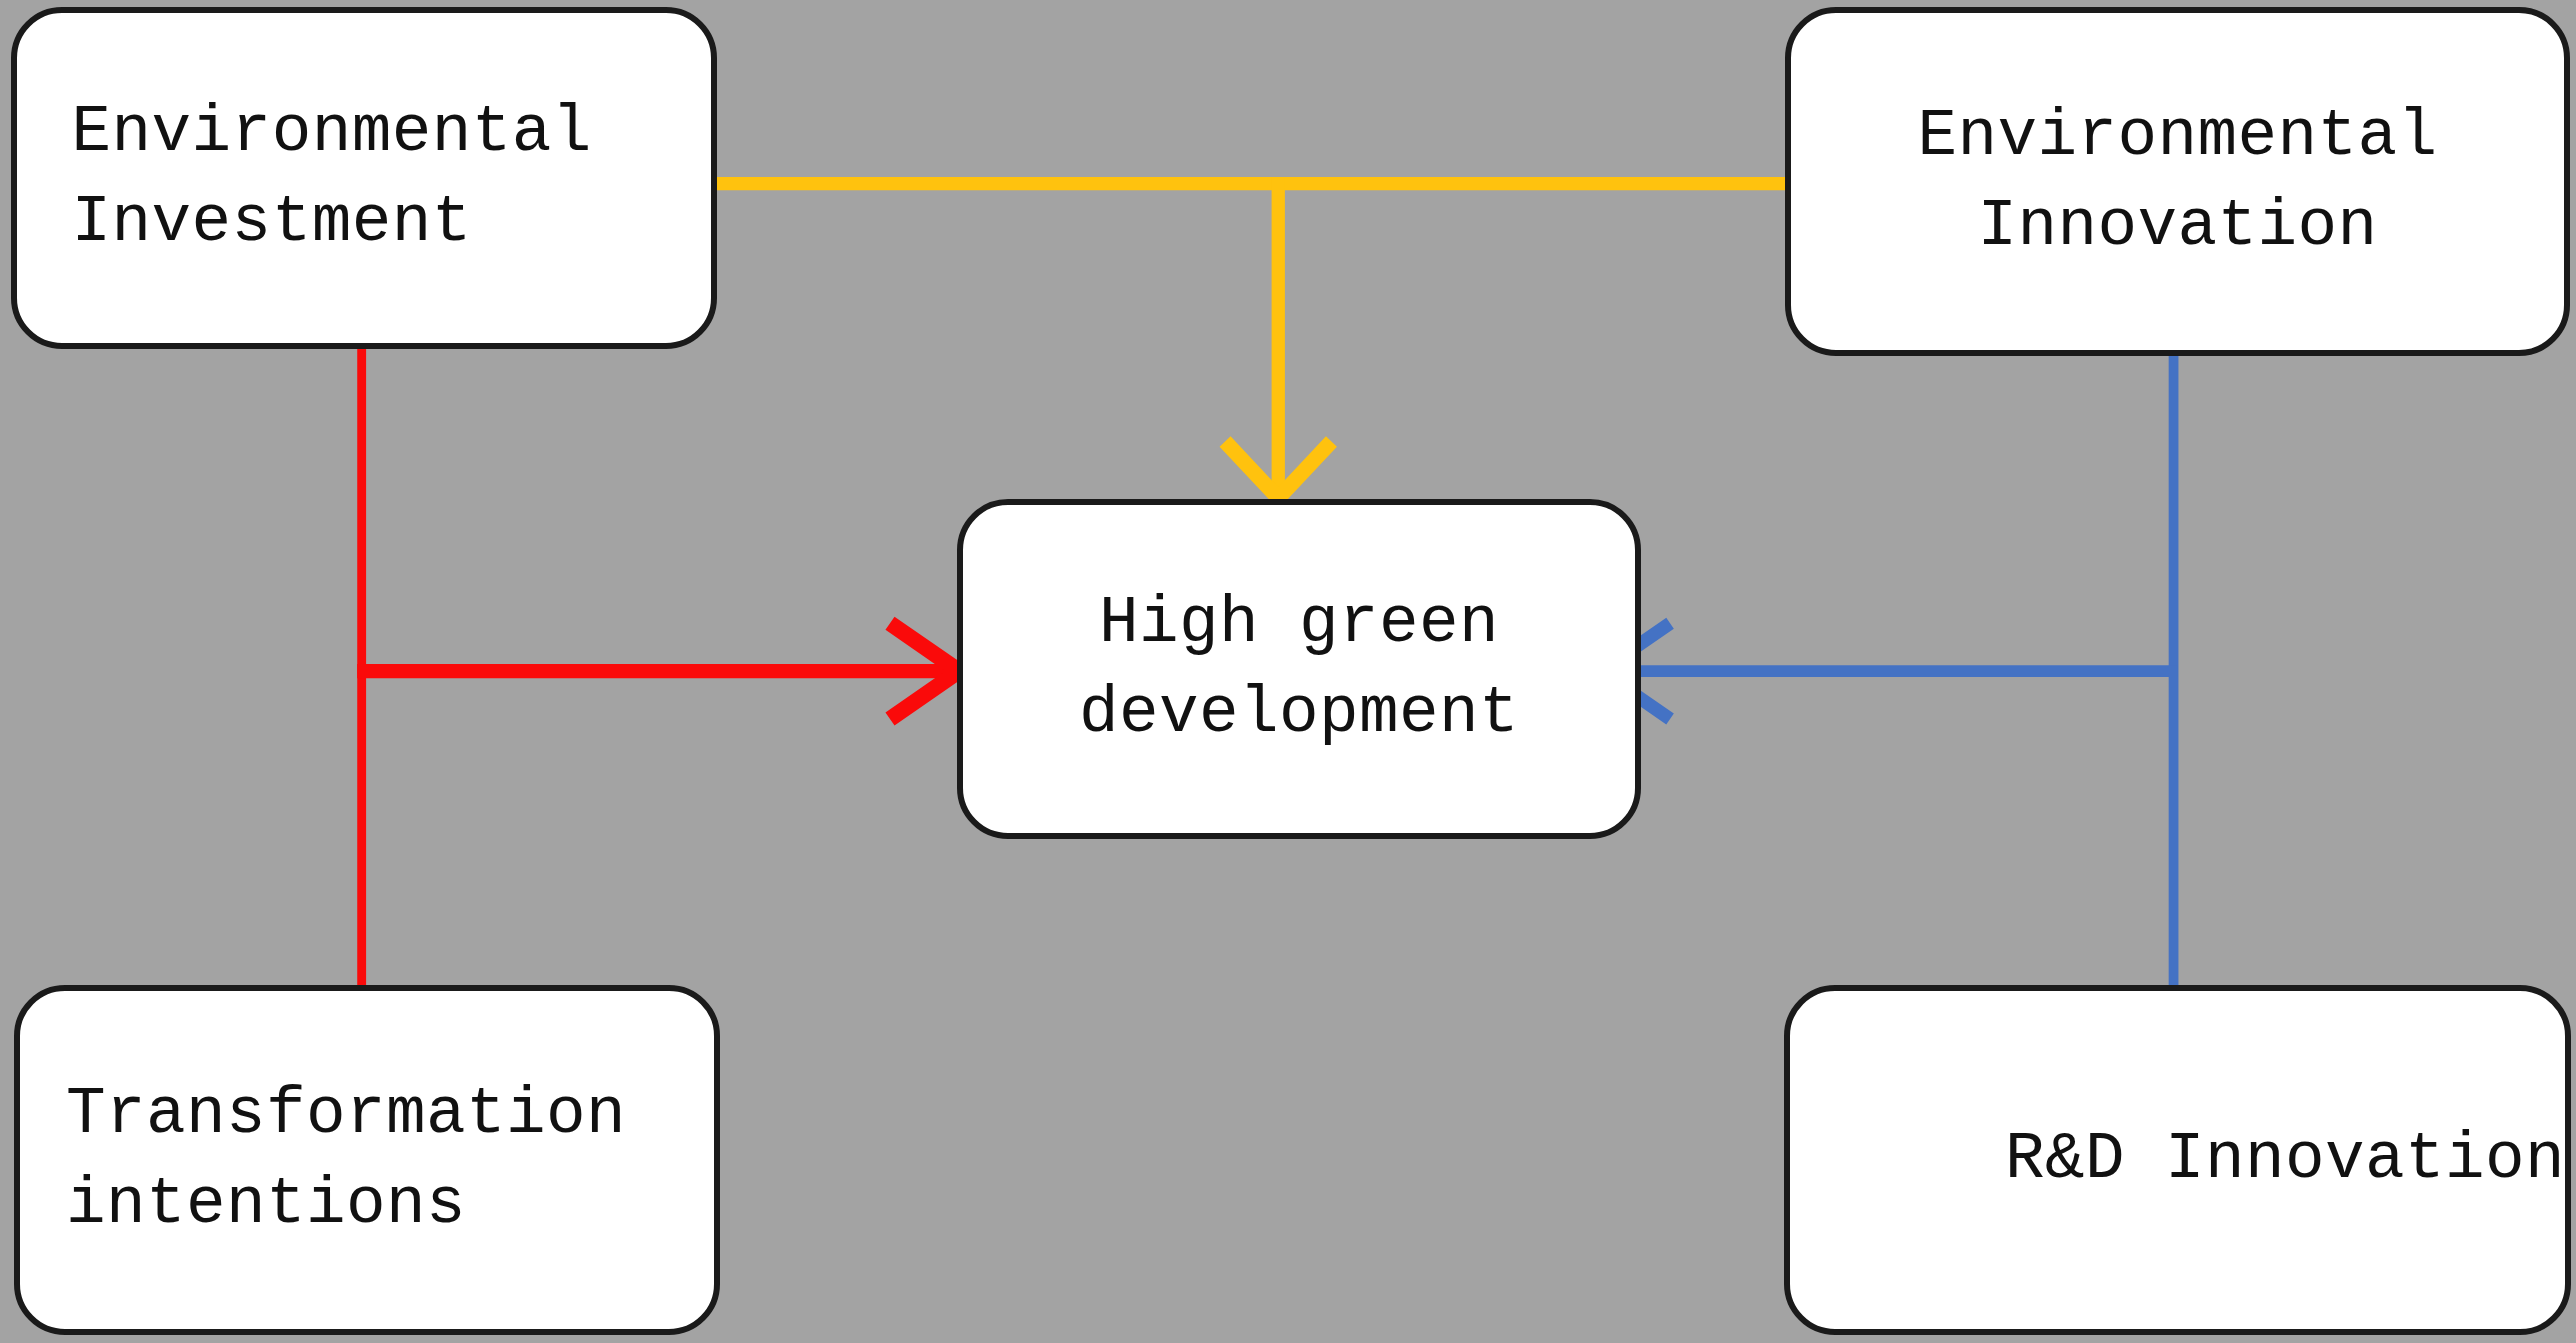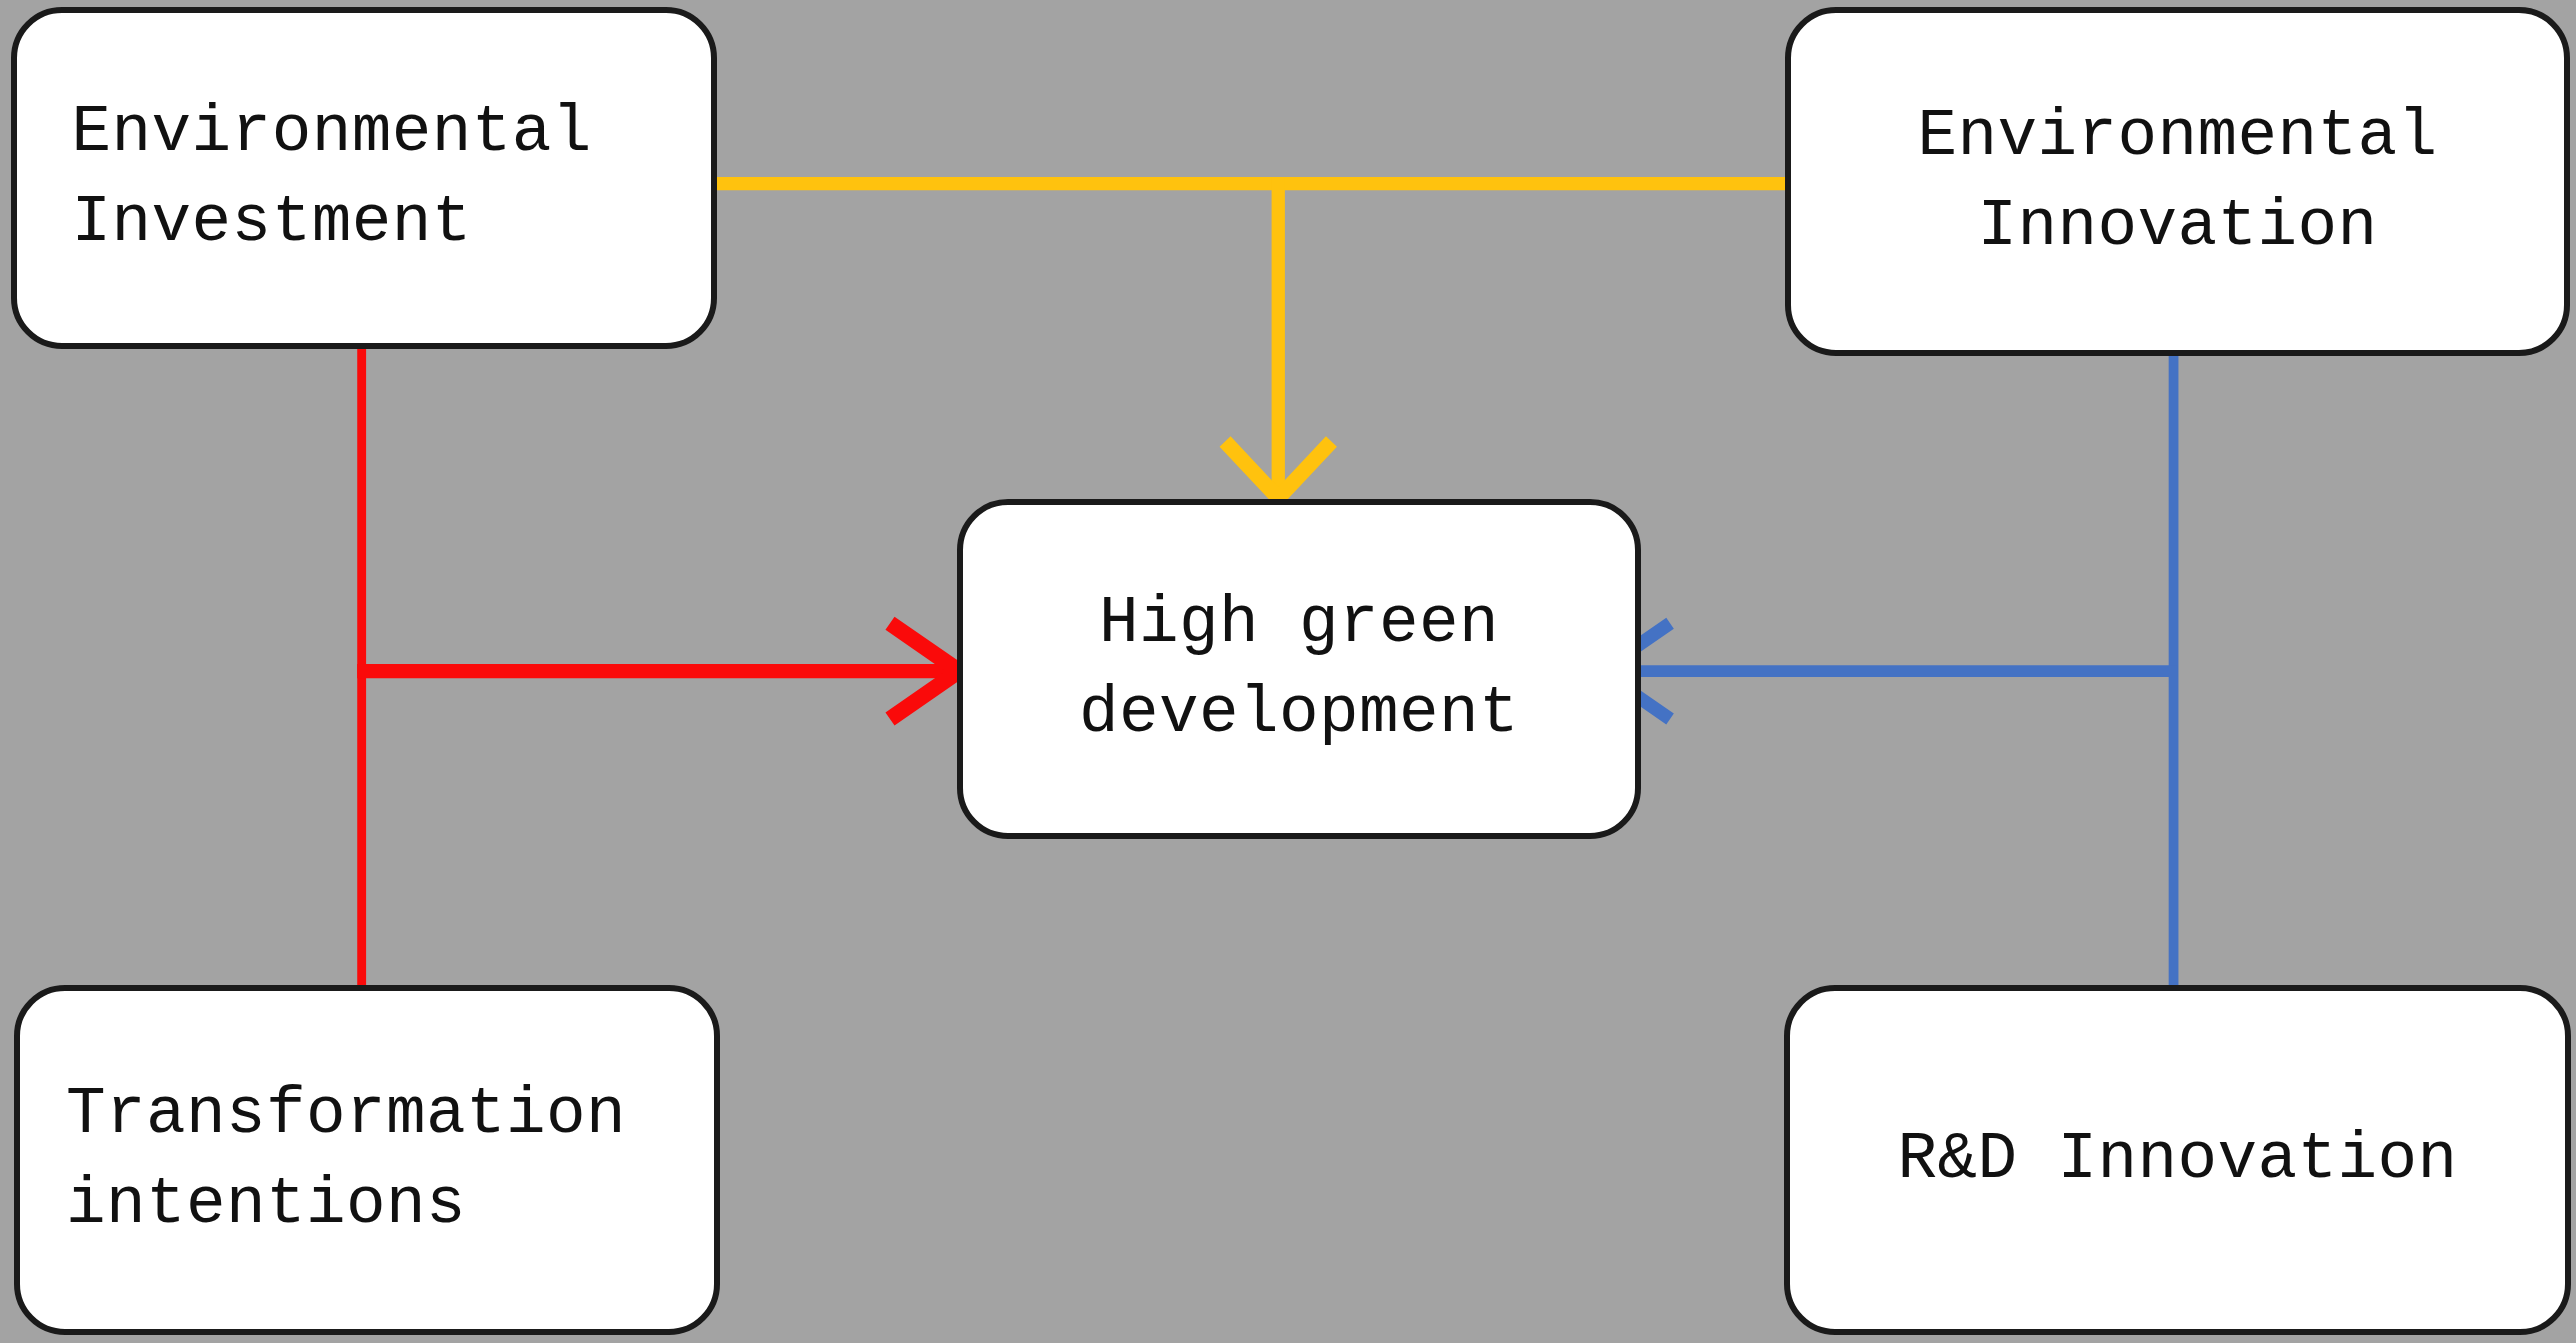--- a/index.html
+++ b/index.html
@@ -35,21 +35,21 @@
     white-space: nowrap;
     text-align: center;
   }
   .node .line2 { margin-top: 24px; }
 
   
   #node-env-investment { left: 10.6px;   top: 7px;    width: 706px;  height: 342px; }
   #node-env-penalties  { left: 1785px; top: 7px;    width: 785px;  height: 349px; }
   #node-high-green     { left: 957px; top: 499px;  width: 684px;  height: 340px; }
   #node-transformation { left: 14px;   top: 985px; width: 706px;  height: 350px; }
-  #node-rnd-innovation { left: 1784px; top: 985px; width: 787px;  height: 350px; }
+  #node-rnd-innovation { left: 1784px; top: 985px; width: 787px;  height: 350px; align-items: flex-end; }
 
   #node-env-investment .line1,
   #node-env-investment .line2 { text-align: left; width: 100%; padding-left: 55px; box-sizing: border-box; }
   #node-transformation .line1,
   #node-transformation .line2 { text-align: left; width: 100%; padding-left: 46px; box-sizing: border-box; }
 
   
   #connectors {
     position: absolute;
     left: 0; top: 0;

